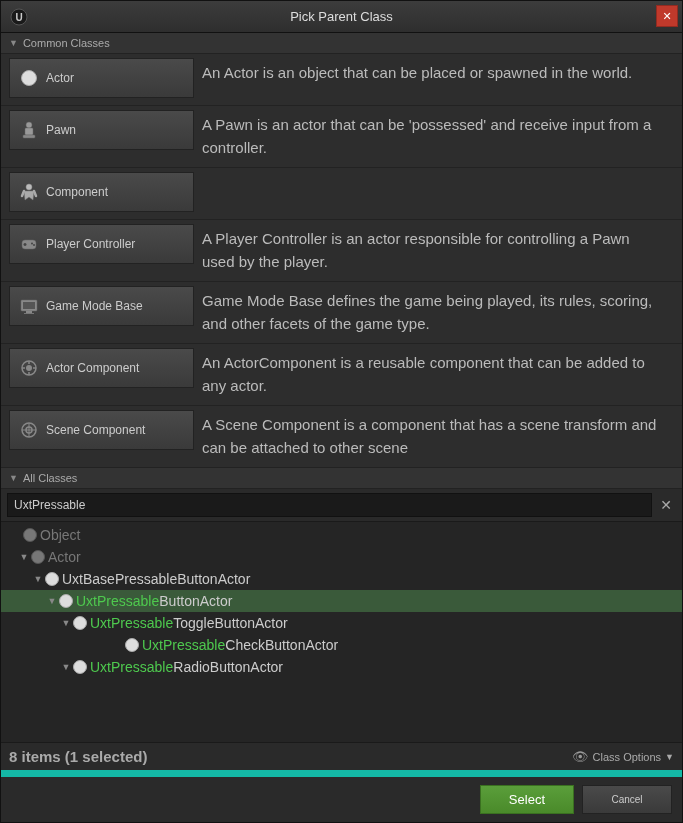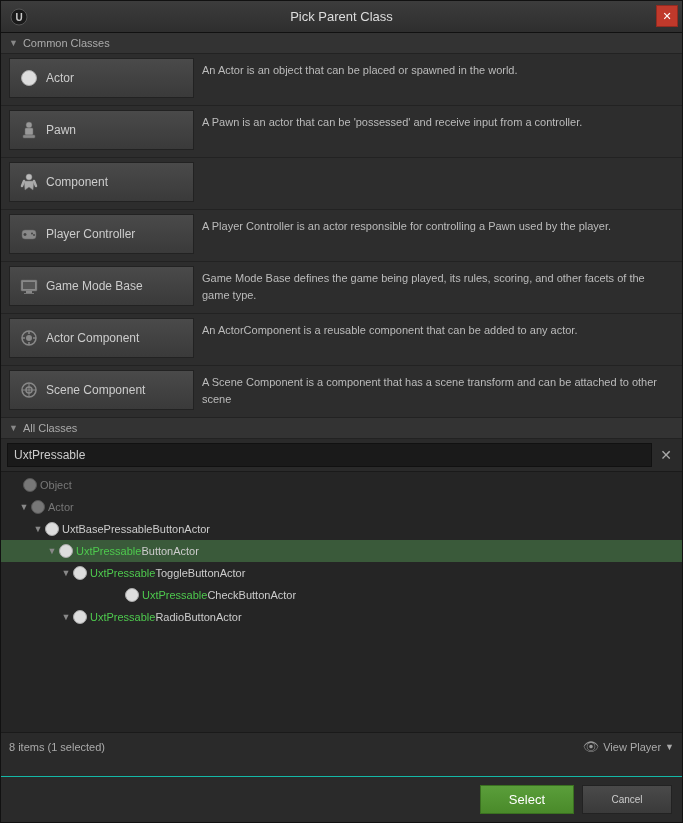--- a/index.html
+++ b/index.html
@@ -106,21 +106,21 @@
       width: 22px;
       height: 22px;
       flex-shrink: 0;
       display: flex;
       align-items: center;
       justify-content: center;
     }
     .class-desc {
       flex: 1;
       padding: 4px 8px;
-      font-size: 11px;
+      font-size: 15px;
       color: #bbb;
       line-height: 1.5;
     }
     .all-classes-section {
       flex: 1;
       display: flex;
       flex-direction: column;
       overflow: hidden;
     }
     .search-bar {
@@ -176,60 +176,60 @@
     .tree-arrow {
       width: 14px;
       flex-shrink: 0;
       color: #888;
       font-size: 9px;
       display: flex;
       align-items: center;
       justify-content: center;
     }
     .tree-label {
-      font-size: 11px;
+      font-size: 14px;
       color: #ccc;
     }
     .tree-label .highlight {
       color: #4ec94e;
     }
     .tree-label.dimmed {
       color: #777;
     }
     .status-bar {
       display: flex;
       align-items: center;
       justify-content: space-between;
       padding: 4px 8px;
       background: #2a2a2a;
       border-top: 1px solid #1a1a1a;
       flex-shrink: 0;
       height: 28px;
     }
     .status-text {
-      font-size: 11px;
+      font-size: 15px;
       color: #aaa;
+      font-weight: bold;
     }
     .view-options {
       display: flex;
       align-items: center;
       gap: 4px;
       font-size: 11px;
       color: #aaa;
       cursor: pointer;
     }
     .button-bar {
       display: flex;
       justify-content: flex-end;
       gap: 8px;
       padding: 8px 10px;
       background: #2a2a2a;
-      border-top: 1px solid #14b8a6;
-      flex-shrink: 0;
-      margin-top: 16px;
+      border-top: 7px solid #14b8a6;
+      flex-shrink: 0;
     }
     .btn-select {
       background: linear-gradient(180deg, #5a9e3a 0%, #4a8a2a 100%);
       border: 1px solid #3a7020;
       color: #fff;
       padding: 6px 28px;
       font-size: 13px;
       cursor: pointer;
       min-width: 90px;
     }
@@ -450,21 +450,21 @@
         <div class="tree-circle-white"></div>
         <span class="tree-label"><span class="highlight">UxtPressable</span>RadioButtonActor</span>
       </div>
 
     </div>
 
     <div class="status-bar">
       <span class="status-text">8 items (1 selected)</span>
       <div class="view-options">
         <span class="icon-eye">👁</span>
-        <span>View Player</span>
+        <span>Class Options</span>
         <span style="font-size:9px;">▼</span>
       </div>
     </div>
   </div>
 
   <div class="button-bar">
     <button class="btn-select">Select</button>
     <button class="btn-cancel">Cancel</button>
   </div>
 </div>

